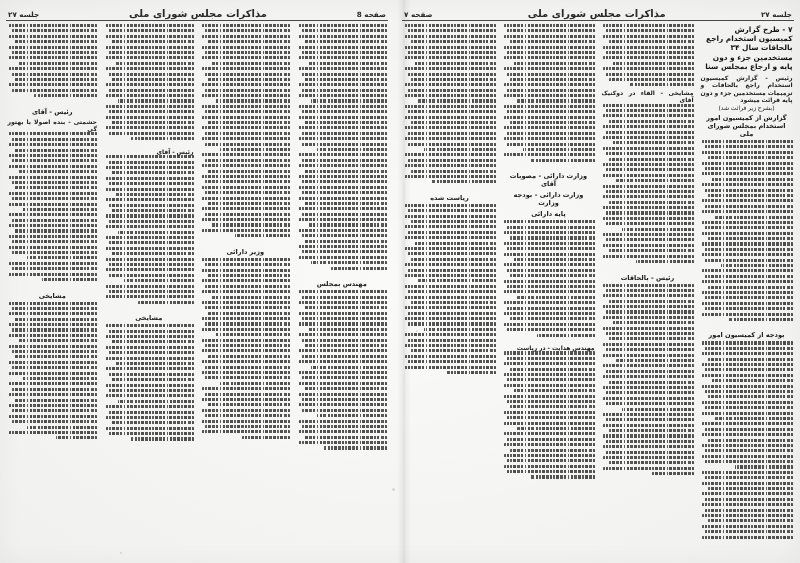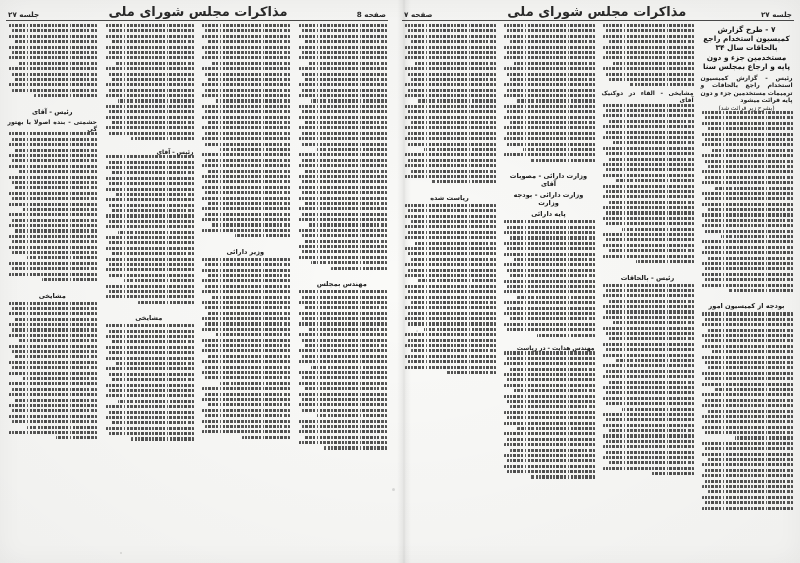--- a/index.html
+++ b/index.html
@@ -24,21 +24,21 @@
 
   
   .runhead{
     position:relative;height:17px;
     display:flex;align-items:flex-end;justify-content:space-between;
     font-size:7.2px;font-weight:bold;letter-spacing:0px;
     color:#2a2a2a;
     padding:0 4px 1px 4px;box-sizing:border-box;
   }
   .runhead .side{white-space:nowrap;}
-  .runhead .mid{white-space:nowrap;font-size:13px;}
+  .runhead .mid{white-space:nowrap;font-size:10px;}
   .rule{
     height:1px;background:#2b2b2b;margin:0 2px 3px 2px;
     opacity:.85;
   }
 
   
   .cols{
     display:flex;flex-direction:row;
     height:516px;overflow:hidden;
     gap:0px;
@@ -83,21 +83,21 @@
   
   .txt{
     font-size:6.1px;line-height:7.4px;
     text-align:justify;text-align-last:right;
     color:#212121;
     word-spacing:-0.3px;
   }
   .txt.b{font-weight:bold;}
   .heading{
     font-size:7.4px;line-height:9.2px;font-weight:bold;
-    text-align:center;color:#151515;
+    text-align:right;color:#151515;
     margin:1px 0 3px 0;
   }
   .subhead{
     font-size:6.6px;line-height:8px;font-weight:bold;
     text-align:center;color:#1a1a1a;margin:3px 0 2px 0;
   }
 
   
   .gutter{
     position:absolute;top:0;left:397px;width:14px;height:563px;
@@ -128,20 +128,21 @@
       <span class="side">صفحه ۷</span>
     </div>
     <div class="rule"></div>
 
     <div class="cols">
 
       <div class="col">
         <div class="heading">۷ - طرح گزارش کمیسیون استخدام راجع بالحاقات سال ۳۴ مستخدمین جزء و دون پایه و ارجاع بمجلس سنا</div>
         <div class="txt b">رئیس - گزارش کمیسیون استخدام راجع بالحاقات و ترمیمات مستخدمین جزء و دون پایه قرائت میشود</div>
         <div class="txt" style="text-align:center;text-align-last:center">(بشرح زیر قرائت شد)</div>
+        <div class="subhead">گزارش از کمیسیون امور استخدام بمجلس شورای ملی</div>
         <div class="para">
           <i class="ln w98"></i>
             <i class="ln w95"></i>
             <i class="ln w98"></i>
             <i class="ln w92"></i>
           <i class="ln w98"></i>
             <i class="ln w95"></i>
             <i class="ln w98"></i>
             <i class="ln w88"></i>
           <i class="ln w98"></i>

